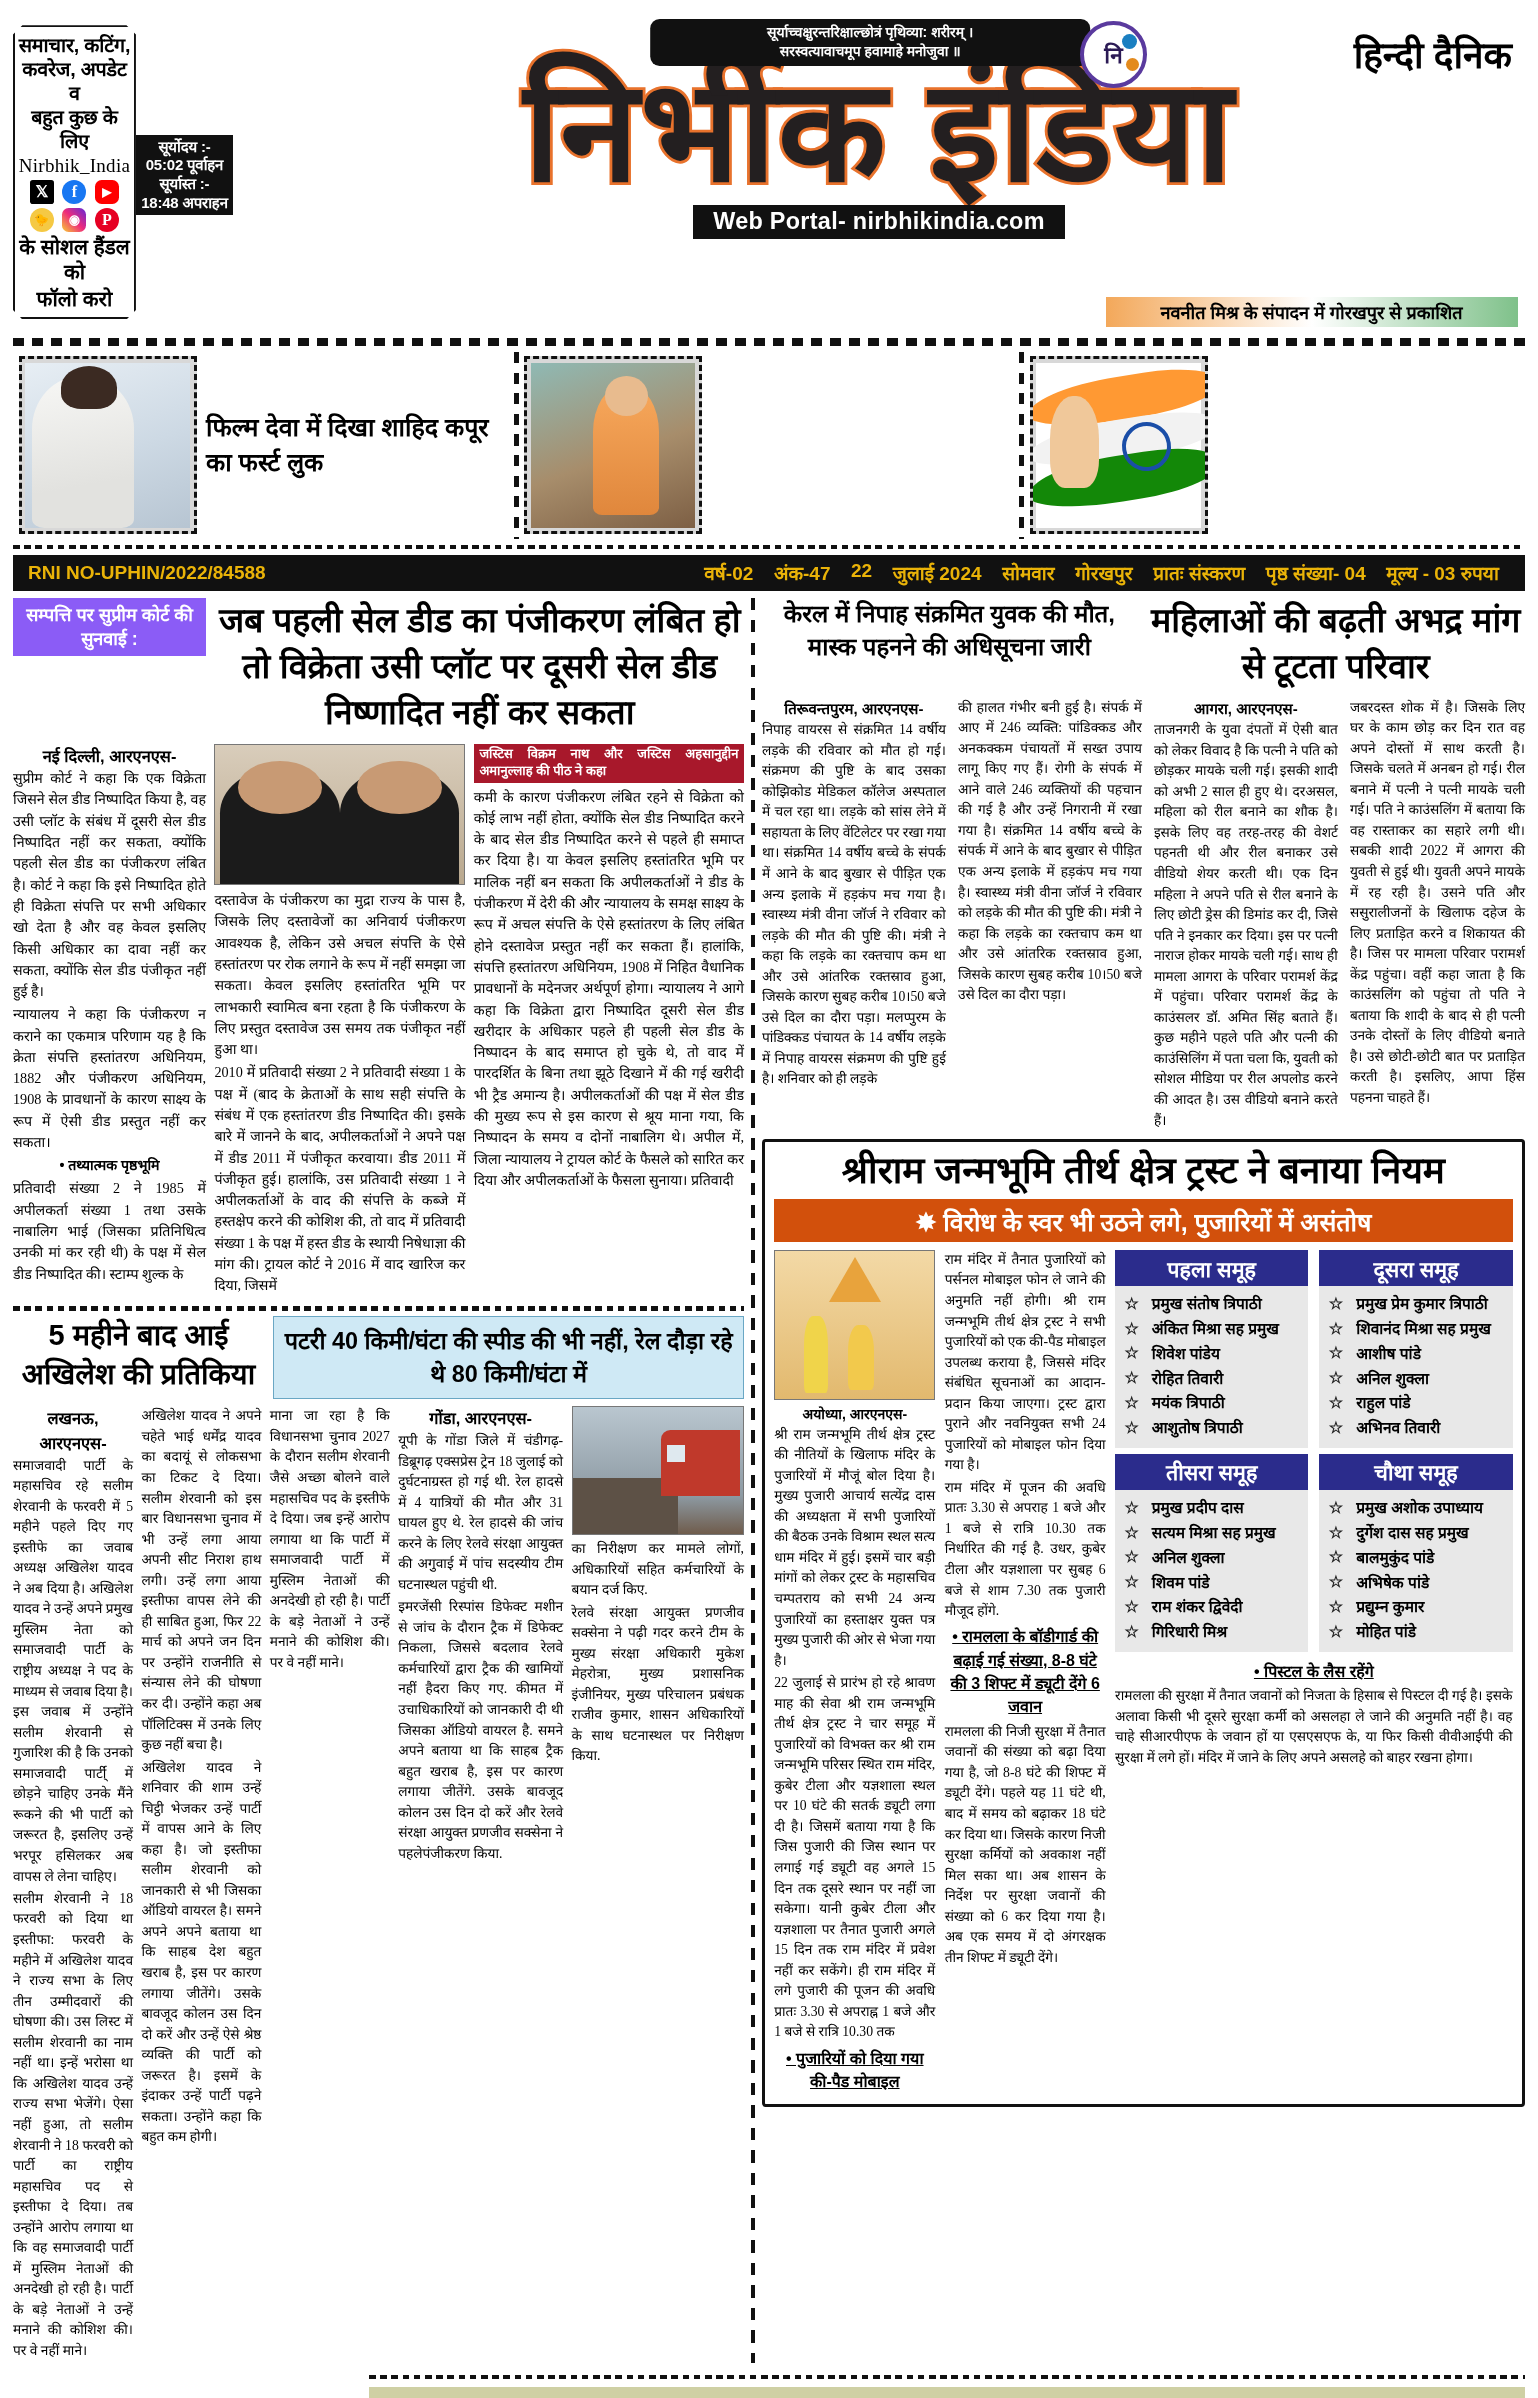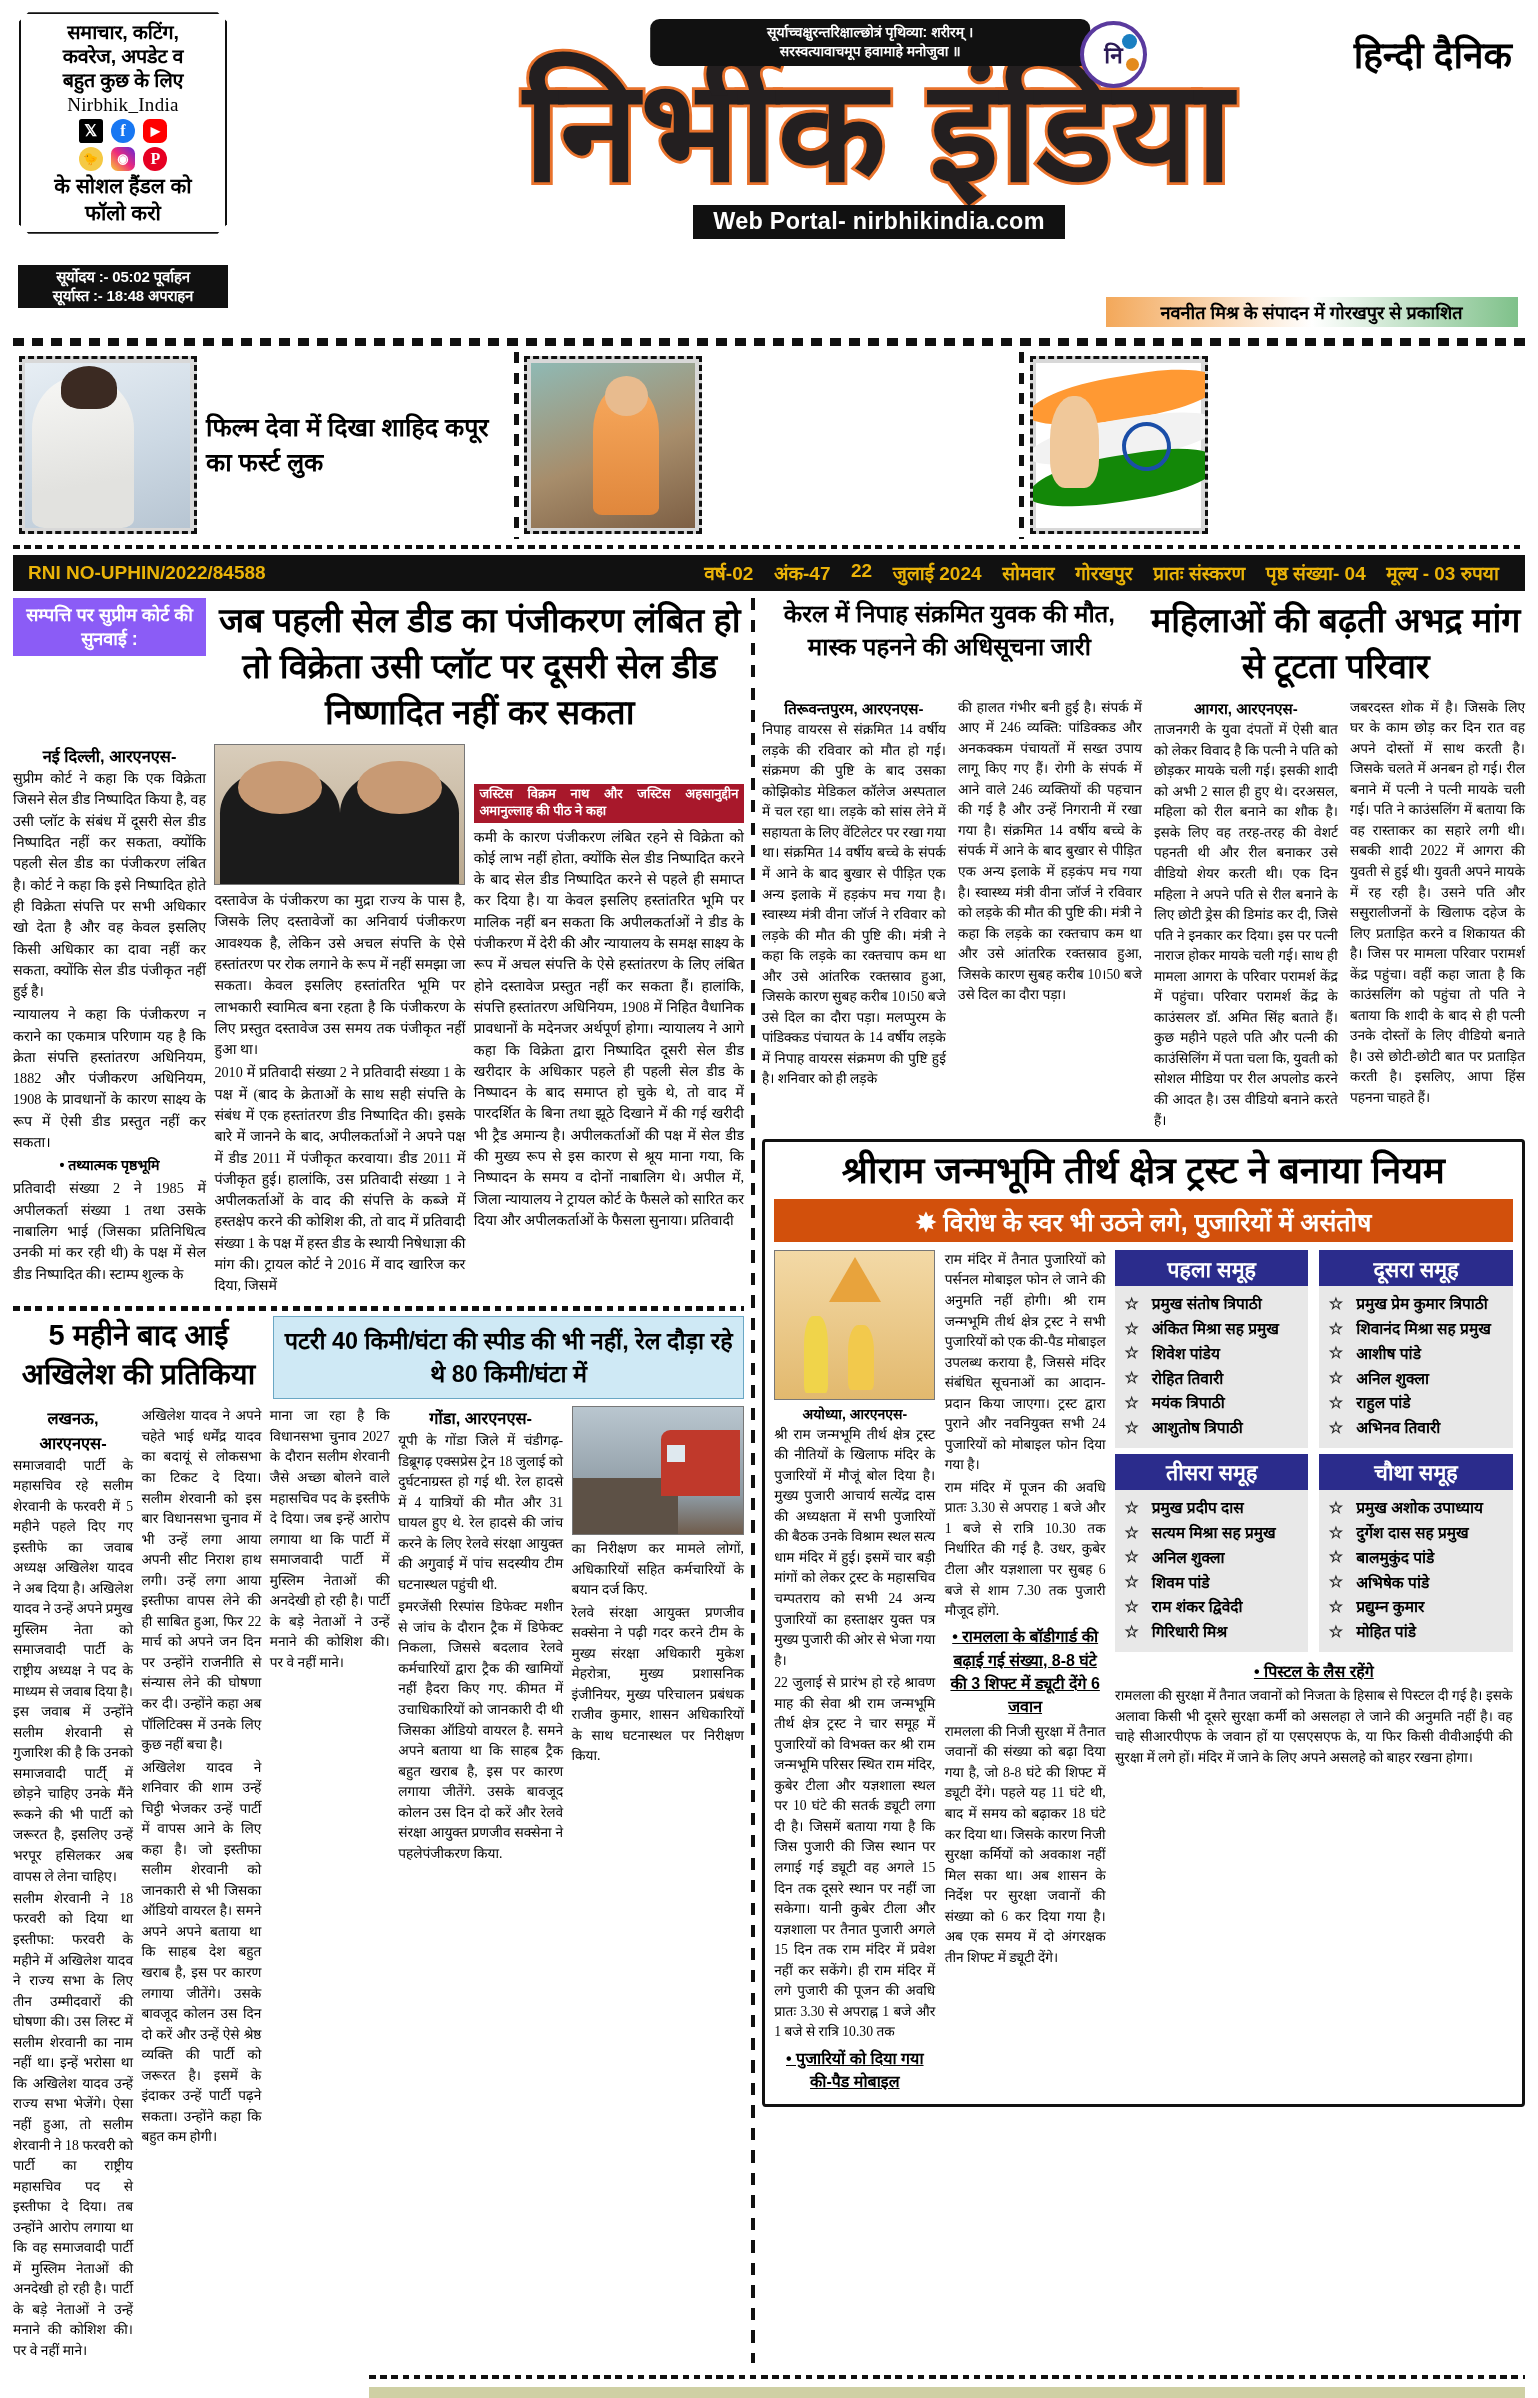--- a/index.html
+++ b/index.html
@@ -9,22 +9,22 @@
     font-family: "Liberation Serif", "DejaVu Serif", serif;
     color: #000;
     overflow: hidden;
   }
   .page { width: 1538px; height: 2399px; position: relative; padding: 9.4px 13px; }
 
   
   .masthead { display: flex; align-items: stretch; height: 323px; position: relative; }
 
   .social-box {
-    width: 220px; flex: 0 0 220px; display: flex; flex-direction: column;
-    align-items: center; padding-top: 2.8px; gap: 26px;
+    width: 220px; flex: 0 0 220px; display: flex; flex-direction: row;
+    align-items: center; padding-top: 2.8px;
   }
   .social-card {
     border: 2.8px solid #111; width: 208px; padding: 5.6px 3.7px 5.6px;
     text-align: center; background: #fff; position: relative;
     clip-path: polygon(0 9.4px, 9.4px 0, calc(100% - 9.4px) 0, 100% 9.4px, 100% calc(100% - 9.4px), calc(100% - 9.4px) 100%, 9.4px 100%, 0 calc(100% - 9.4px));
     box-shadow: 0 0 0 1.9px #fff inset;
   }
   .social-card .hline {
     font-weight: bold; font-size: 19.7px; line-height: 1.22; letter-spacing: -0.2px;
     font-family: "Liberation Sans", sans-serif;
@@ -335,21 +335,21 @@
           <div class="judges photo-box">
             <span class="j l"></span>
               <span class="j r"></span>
             <span class="face l"></span>
               <span class="face r"></span>
           </div>
           <p class="mt6">दस्तावेज के पंजीकरण का मुद्रा राज्य के पास है, जिसके लिए दस्तावेजों का अनिवार्य पंजीकरण आवश्यक है, लेकिन उसे अचल संपत्ति के ऐसे हस्तांतरण पर रोक लगाने के रूप में नहीं समझा जा सकता। केवल इसलिए हस्तांतरित भूमि पर लाभकारी स्वामित्व बना रहता है कि पंजीकरण के लिए प्रस्तुत दस्तावेज उस समय तक पंजीकृत नहीं हुआ था।</p>
           <p>2010 में प्रतिवादी संख्या 2 ने प्रतिवादी संख्या 1 के पक्ष में (बाद के क्रेताओं के साथ सही संपत्ति के संबंध में एक हस्तांतरण डीड निष्पादित की। इसके बारे में जानने के बाद, अपीलकर्ताओं ने अपने पक्ष में डीड 2011 में पंजीकृत करवाया। डीड 2011 में पंजीकृत हुई। हालांकि, उस प्रतिवादी संख्या 1 ने अपीलकर्ताओं के वाद की संपत्ति के कब्जे में हस्तक्षेप करने की कोशिश की, तो वाद में प्रतिवादी संख्या 1 के पक्ष में हस्त डीड के स्थायी निषेधाज्ञा की मांग की। ट्रायल कोर्ट ने 2016 में वाद खारिज कर दिया, जिसमें</p>
         </div>
 
-        <div class="news-col" style="flex:1;margin-top:40px;">
+        <div class="news-col" style="flex:1;">
           <div class="redband">जस्टिस विक्रम नाथ और जस्टिस अहसानुद्दीन अमानुल्लाह की पीठ ने कहा</div>
           <p class="mt4">कमी के कारण पंजीकरण लंबित रहने से विक्रेता को कोई लाभ नहीं होता, क्योंकि सेल डीड निष्पादित करने के बाद सेल डीड निष्पादित करने से पहले ही समाप्त कर दिया है। या केवल इसलिए हस्तांतरित भूमि पर मालिक नहीं बन सकता कि अपीलकर्ताओं ने डीड के पंजीकरण में देरी की और न्यायालय के समक्ष साक्ष्य के रूप में अचल संपत्ति के ऐसे हस्तांतरण के लिए लंबित होने दस्तावेज प्रस्तुत नहीं कर सकता हैं। हालांकि, संपत्ति हस्तांतरण अधिनियम, 1908 में निहित वैधानिक प्रावधानों के मदेनजर अर्थपूर्ण होगा। न्यायालय ने आगे कहा कि विक्रेता द्वारा निष्पादित दूसरी सेल डीड खरीदार के अधिकार पहले ही पहली सेल डीड के निष्पादन के बाद समाप्त हो चुके थे, तो वाद में पारदर्शित के बिना तथा झूठे दिखाने में की गई खरीदी भी ट्रैड अमान्य है। अपीलकर्ताओं की पक्ष में सेल डीड की मुख्य रूप से इस कारण से श्रूय माना गया, कि निष्पादन के समय व दोनों नाबालिग थे। अपील में, जिला न्यायालय ने ट्रायल कोर्ट के फैसले को सारित कर दिया और अपीलकर्ताओं के फैसला सुनाया। प्रतिवादी</p>
         </div>
       </div>
 
       <div class="dotrule thin mt8"></div>
 
       <div>
         <div style="display:flex; gap:9.4px;">
           <div style="width:251px; flex:0 0 251px;">

